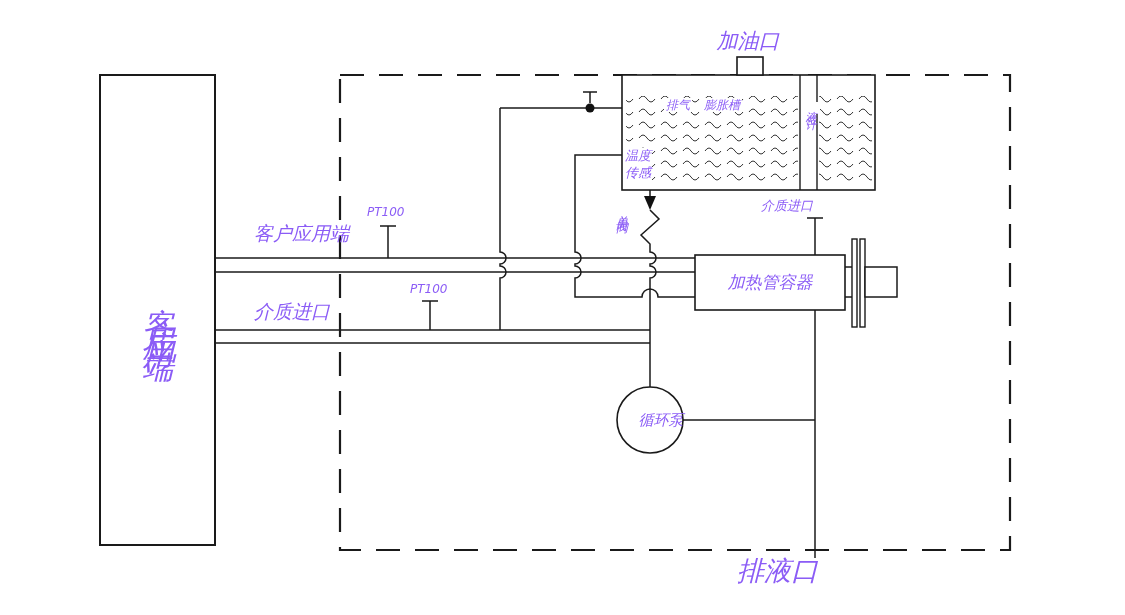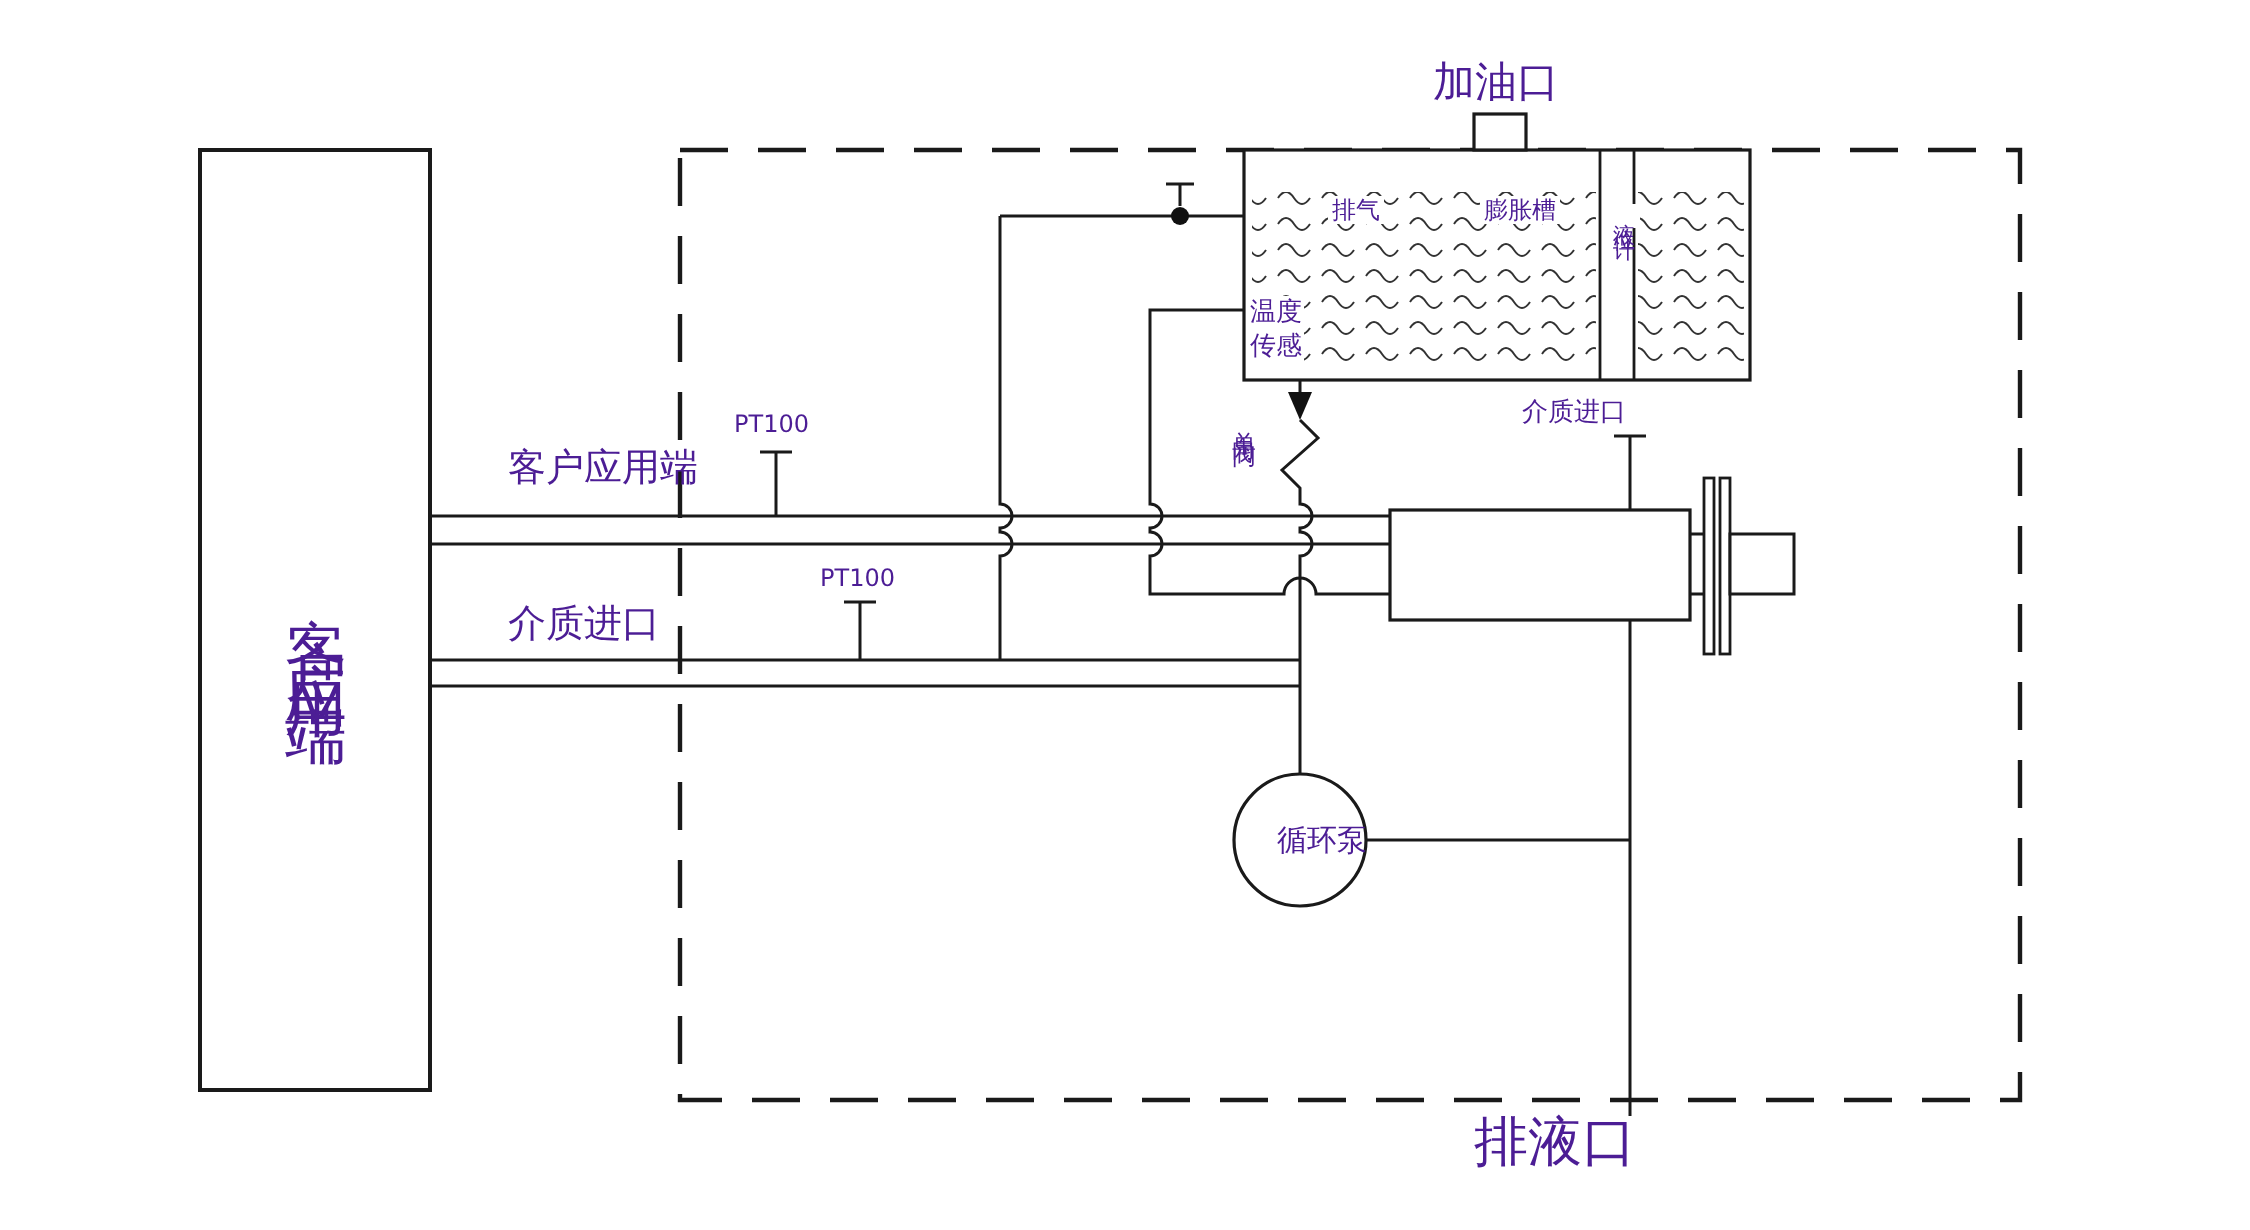--- a/index.html
+++ b/index.html
@@ -2,28 +2,28 @@
 <html><head>
 <meta charset="utf-8">
 <style>
   html,body { margin:0; padding:0; background:#fff; }
   #stage {
     position:relative; width:1125px; height:615px;
     background:#ffffff; overflow:hidden;
     font-family:"Liberation Serif", serif;
   }
   #diagram-svg { position:absolute; left:0; top:0; }
-  .label { position:absolute; color:#4c1d95; font-family:"Liberation Serif", serif; white-space:nowrap; }
+  .label { position:absolute; color:#8b5cf6; font-family:"Liberation Serif", serif; white-space:nowrap;font-style:italic; }
   .vtext { writing-mode:vertical-rl; text-orientation:upright; }
   .onwhite { background:#fff; padding:0 2px; }
   .flexc { display:flex; align-items:center; justify-content:center; }
 
   .fill-port-label { left:700px; top:27px; width:96px; text-align:center; font-size:21px; }
   .vent-label      { left:664px; top:98px;  font-size:12px; line-height:1.2; }
-  .tank-name-label { left:740px; top:98px;  font-size:12px; line-height:1.2;text-align:right; }
+  .tank-name-label { left:702px; top:98px;  font-size:12px; line-height:1.2;text-align:right; }
   .gauge-label     { left:801px; top:102px; font-size:11px; letter-spacing:4px; }
   .tsensor-label   { left:624px; top:148px; font-size:13px; line-height:1.3; white-space:pre-line; padding:0 1px; }
   .checkvalve-label{ left:611px; top:206px; font-size:12px; letter-spacing:3px; }
   .overtemp-label  { left:759px; top:197px; font-size:13px; }
   .heater-label    { left:695px; top:255px; width:150px; height:55px; font-size:17px; }
   .pump-label      { left:616px; top:404px; width:90px; height:32px; font-size:15px; }
   .drain-label     { left:737px; top:553px; font-size:27px; }
   .outlet-label    { left:254px; top:221px; font-size:19px; }
   .inlet-label     { left:254px; top:299px; font-size:19px; }
   .pt100-a-label   { left:367px; top:205px; font-size:12px; font-family:"DejaVu Sans", sans-serif; }
@@ -108,20 +108,21 @@
 
   <div class="label gauge-label vtext onwhite">液位计</div>
 
   <div class="label tsensor-label onwhite">温度
 传感</div>
 
   <div class="label checkvalve-label vtext onwhite">单向阀</div>
 
   <div class="label overtemp-label onwhite">介质进口</div>
 
+  <div class="label heater-label flexc">加热管容器</div>
 
   <div class="label pump-label flexc">循环泵</div>
 
   <div class="label drain-label">排液口</div>
 
   <div class="label outlet-label">客户应用端</div>
 
   <div class="label inlet-label">介质进口</div>
 
   <div class="label pt100-a-label">PT100</div>

